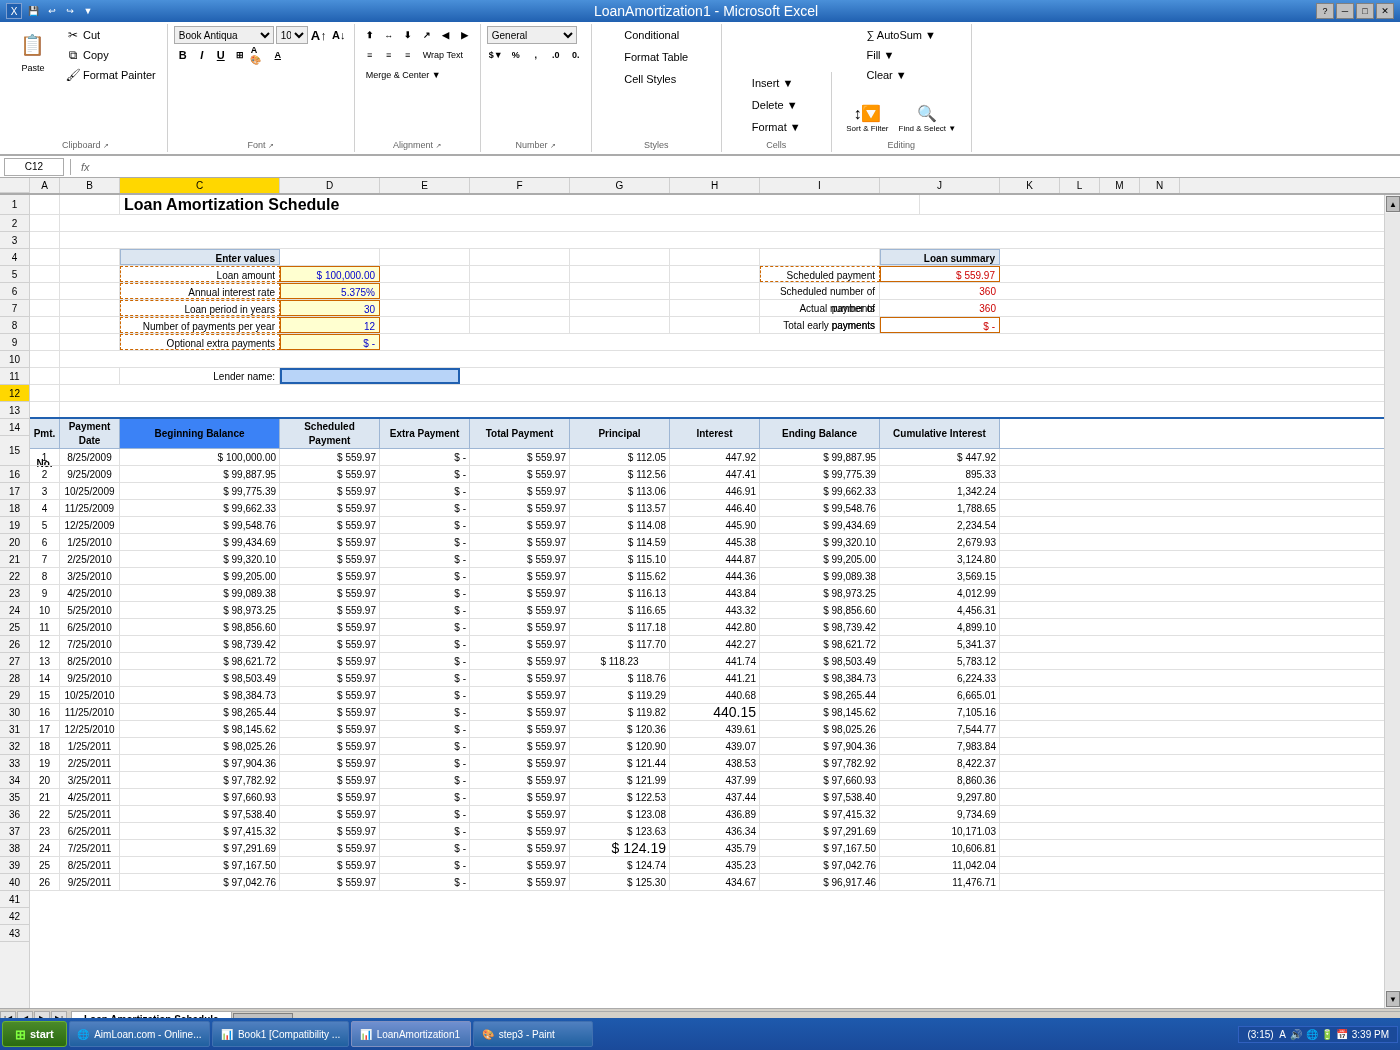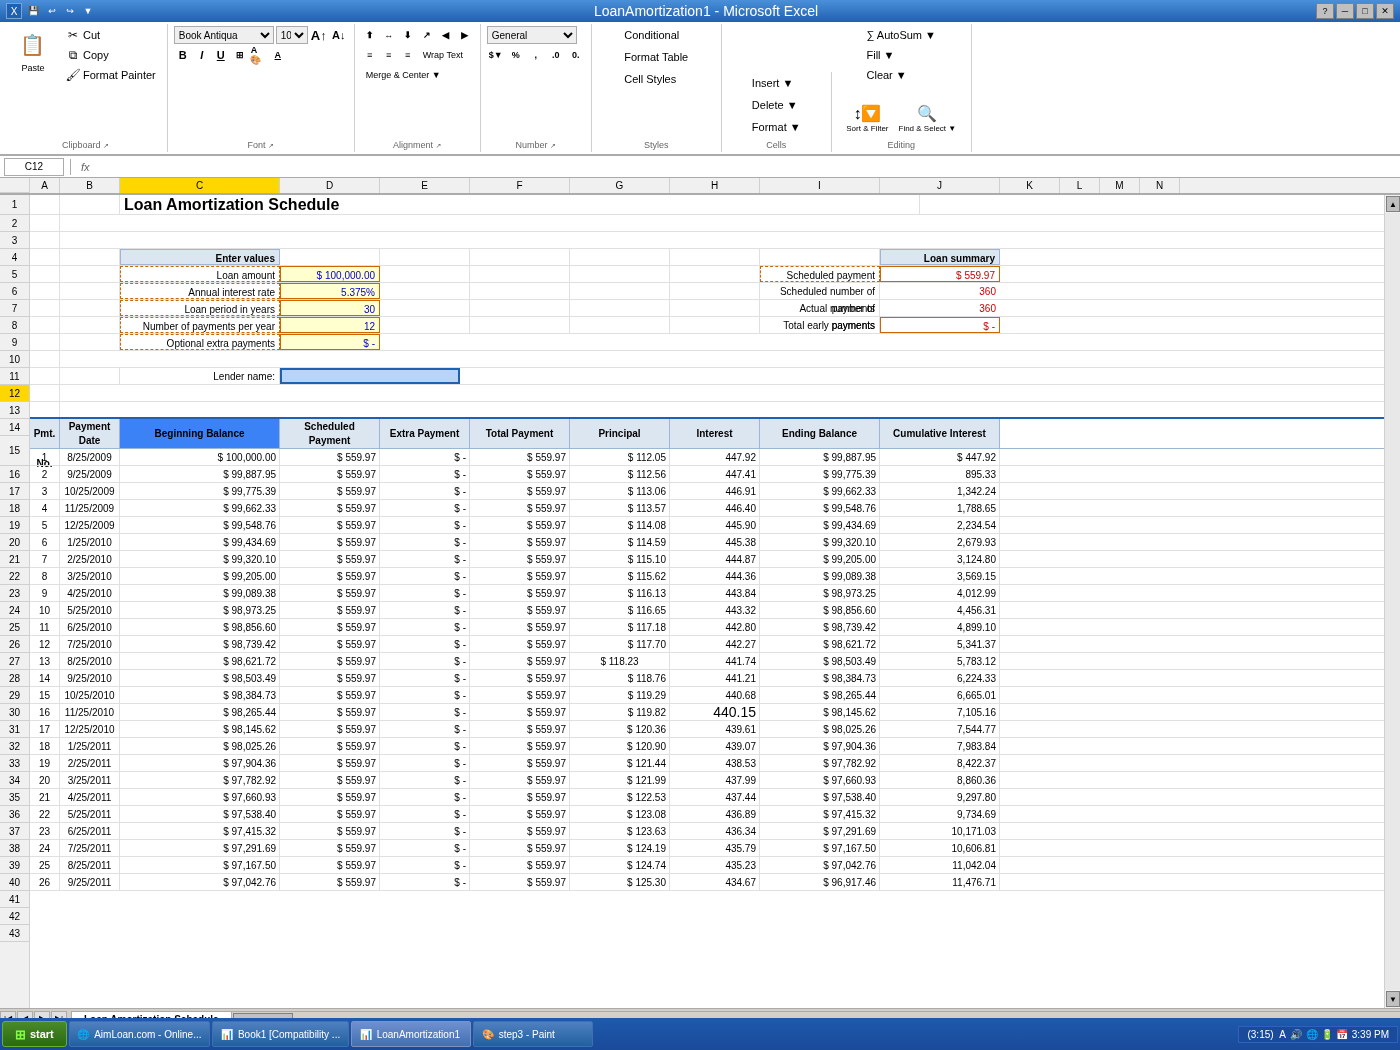--- a/index.html
+++ b/index.html
@@ -720,21 +720,21 @@
               <div style="width: 120px; min-width: 120px; border-right: 1px solid rgb(224, 224, 224); font-size: 10px; padding: 0px 3px; line-height: 17px; overflow: hidden; white-space: nowrap; text-align: right;">$ 97,291.69</div>
               <div style="width: 120px; min-width: 120px; border-right: 1px solid rgb(224, 224, 224); font-size: 10px; padding: 0px 3px; line-height: 17px; overflow: hidden; white-space: nowrap; text-align: right;">10,171.03</div>
             </div>
             <div style="display: flex; height: 17px; border-bottom: 1px solid rgb(224, 224, 224);">
               <div style="width: 30px; min-width: 30px; border-right: 1px solid rgb(224, 224, 224); font-size: 10px; padding: 0px 3px; line-height: 17px; overflow: hidden; white-space: nowrap; text-align: center;">24</div>
               <div style="width: 60px; min-width: 60px; border-right: 1px solid rgb(224, 224, 224); font-size: 10px; padding: 0px 3px; line-height: 17px; overflow: hidden; white-space: nowrap; text-align: center;">7/25/2011</div>
               <div style="width: 160px; min-width: 160px; border-right: 1px solid rgb(224, 224, 224); font-size: 10px; padding: 0px 3px; line-height: 17px; overflow: hidden; white-space: nowrap; text-align: right;">$ 97,291.69</div>
               <div style="width: 100px; min-width: 100px; border-right: 1px solid rgb(224, 224, 224); font-size: 10px; padding: 0px 3px; line-height: 17px; overflow: hidden; white-space: nowrap; text-align: right;">$ 559.97</div>
               <div style="width: 90px; min-width: 90px; border-right: 1px solid rgb(224, 224, 224); font-size: 10px; padding: 0px 3px; line-height: 17px; overflow: hidden; white-space: nowrap; text-align: right;">$ -</div>
               <div style="width: 100px; min-width: 100px; border-right: 1px solid rgb(224, 224, 224); font-size: 10px; padding: 0px 3px; line-height: 17px; overflow: hidden; white-space: nowrap; text-align: right;">$ 559.97</div>
-              <div style="width: 100px; min-width: 100px; border-right: 1px solid rgb(224, 224, 224); font-size: 10px; padding: 0px 3px; line-height: 17px; overflow: hidden; white-space: nowrap; text-align: right;">$ 124.19</div>
+              <div style="width: 100px; min-width: 100px; border-right: 1px solid rgb(224, 224, 224); font-size: 14px; padding: 0px 3px; line-height: 17px; overflow: hidden; white-space: nowrap; text-align: right;">$ 124.19</div>
               <div style="width: 90px; min-width: 90px; border-right: 1px solid rgb(224, 224, 224); font-size: 10px; padding: 0px 3px; line-height: 17px; overflow: hidden; white-space: nowrap; text-align: right;">435.79</div>
               <div style="width: 120px; min-width: 120px; border-right: 1px solid rgb(224, 224, 224); font-size: 10px; padding: 0px 3px; line-height: 17px; overflow: hidden; white-space: nowrap; text-align: right;">$ 97,167.50</div>
               <div style="width: 120px; min-width: 120px; border-right: 1px solid rgb(224, 224, 224); font-size: 10px; padding: 0px 3px; line-height: 17px; overflow: hidden; white-space: nowrap; text-align: right;">10,606.81</div>
             </div>
             <div style="display: flex; height: 17px; border-bottom: 1px solid rgb(224, 224, 224);">
               <div style="width: 30px; min-width: 30px; border-right: 1px solid rgb(224, 224, 224); font-size: 10px; padding: 0px 3px; line-height: 17px; overflow: hidden; white-space: nowrap; text-align: center;">25</div>
               <div style="width: 60px; min-width: 60px; border-right: 1px solid rgb(224, 224, 224); font-size: 10px; padding: 0px 3px; line-height: 17px; overflow: hidden; white-space: nowrap; text-align: center;">8/25/2011</div>
               <div style="width: 160px; min-width: 160px; border-right: 1px solid rgb(224, 224, 224); font-size: 10px; padding: 0px 3px; line-height: 17px; overflow: hidden; white-space: nowrap; text-align: right;">$ 97,167.50</div>
               <div style="width: 100px; min-width: 100px; border-right: 1px solid rgb(224, 224, 224); font-size: 10px; padding: 0px 3px; line-height: 17px; overflow: hidden; white-space: nowrap; text-align: right;">$ 559.97</div>
               <div style="width: 90px; min-width: 90px; border-right: 1px solid rgb(224, 224, 224); font-size: 10px; padding: 0px 3px; line-height: 17px; overflow: hidden; white-space: nowrap; text-align: right;">$ -</div>

